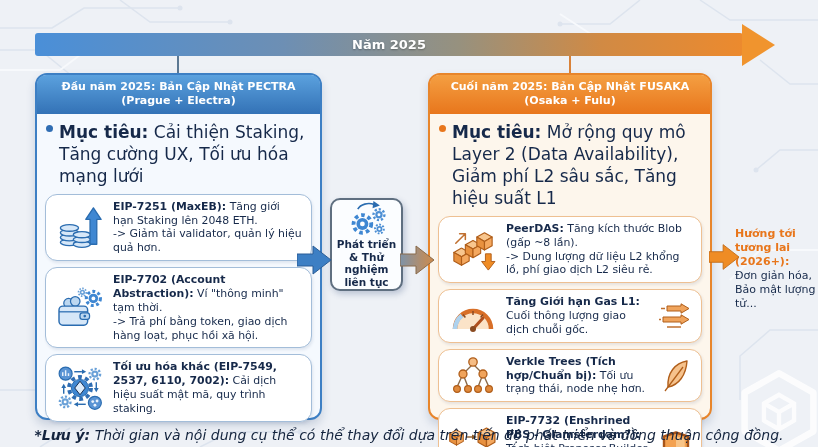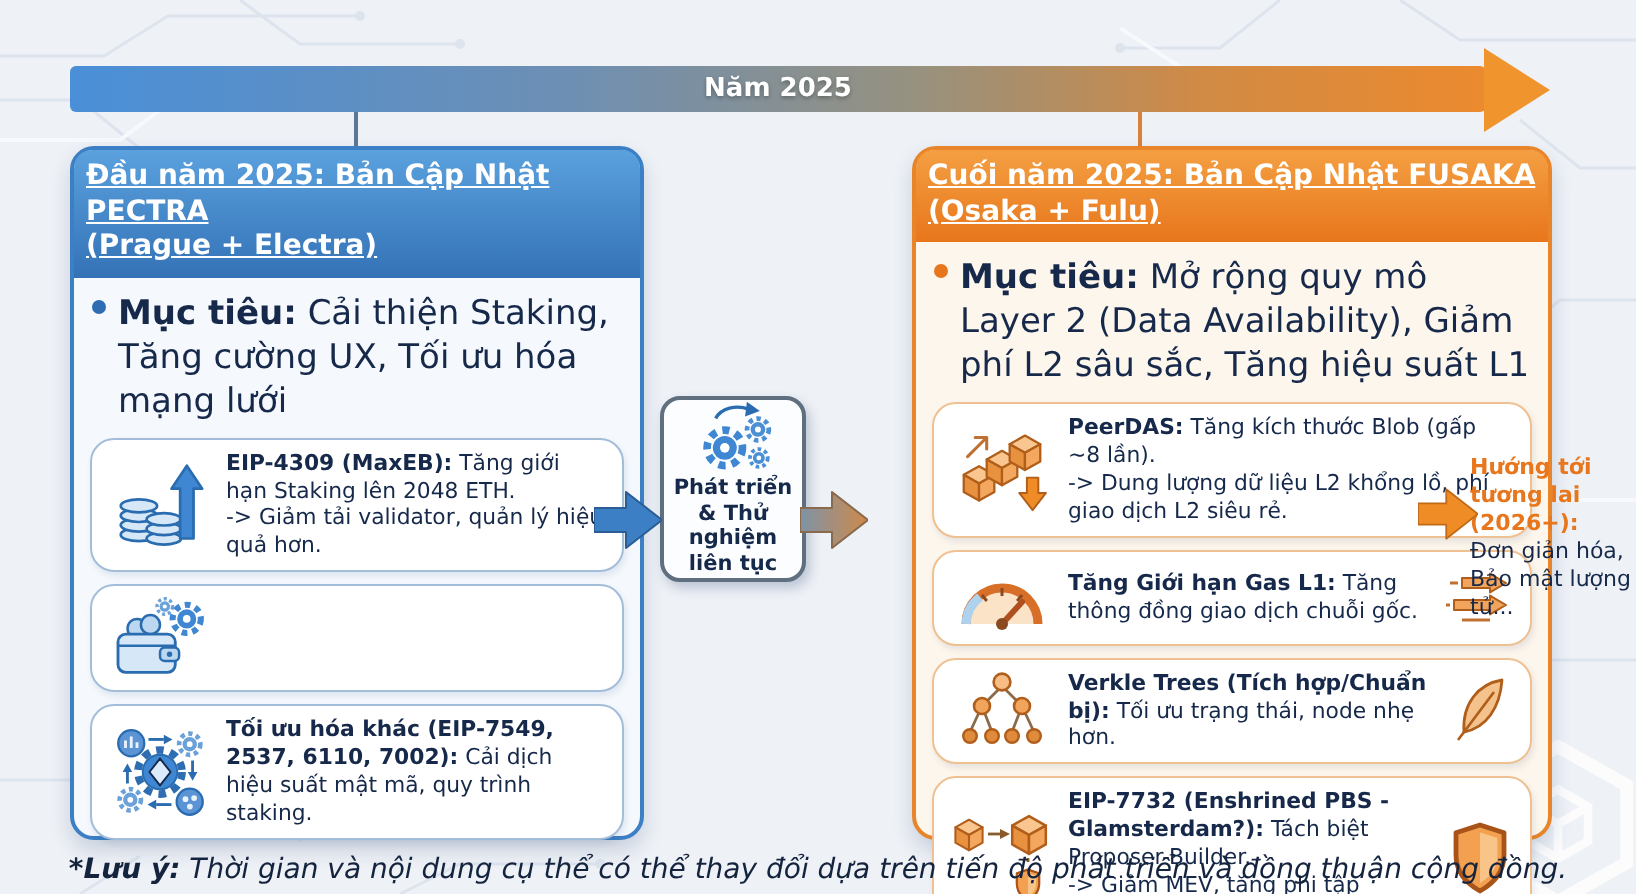--- a/index.html
+++ b/index.html
@@ -16,23 +16,23 @@
   .banner-label{color:#fff;font-weight:bold;font-size:13px;text-shadow:0 1px 2px rgba(0,0,0,.3);}
 
   .connector{position:absolute;top:56px;height:17px;width:2px;z-index:1;}
   .connector.l{left:177px;background:#5c7893;}
   .connector.r{left:569px;background:#d9823a;}
 
   
   .panel{position:absolute;top:73px;height:347px;border-radius:12px;z-index:2;
          box-shadow:0 5px 10px rgba(30,60,110,.18);display:flex;flex-direction:column;box-sizing:border-box;}
   .panel.left{left:35px;width:287px;background:#f5f9fe;border:2px solid #3d7fc4;}
-  .panel.right{left:428px;width:320px;background:#fdf6ec;border:2px solid #e8852b;margin-left:28px;}
-  .phead{border-radius:9px 9px 0 0;color:#fff;font-weight:bold;font-size:14px;text-align:left;
-         padding:5px 6px 6px;line-height:1.25;text-decoration:underline;}
+  .panel.right{left:428px;width:284px;background:#fdf6ec;border:2px solid #e8852b;}
+  .phead{border-radius:9px 9px 0 0;color:#fff;font-weight:bold;font-size:11px;text-align:center;
+         padding:5px 6px 6px;line-height:1.25;}
   .phead.blue{background:linear-gradient(180deg,#5ba1de,#3372b6);}
   .phead.orange{background:linear-gradient(180deg,#f49f42,#e8761c);}
   .goal{display:flex;gap:6px;padding:7px 9px 4px;font-size:17px;line-height:1.3;}
   .goal .dot{width:7px;height:7px;border-radius:50%;margin-top:4px;flex:none;}
   .panel.left .dot{background:#2f6db3;}
   .panel.right .dot{background:#e8761c;}
   .cards{display:flex;flex-direction:column;gap:6px;padding:3px 8px 8px;flex:1;justify-content:space-between;}
   .card{background:#fff;border-radius:12px;padding:5px 8px;display:flex;align-items:center;gap:7px;
         box-shadow:1px 2px 3px rgba(30,60,110,.10);}
   .panel.left .card{border:1.5px solid #a3bdd9;}
@@ -147,37 +147,41 @@
               <ellipse cx="13" cy="30" rx="9.5" ry="3.4"></ellipse>
                 <ellipse cx="13" cy="25" rx="9.5" ry="3.4"></ellipse>
               <ellipse cx="26" cy="42" rx="9" ry="3.2"></ellipse>
                 <ellipse cx="26" cy="37" rx="9" ry="3.2"></ellipse>
               <ellipse cx="26" cy="32" rx="9" ry="3.2"></ellipse>
             </g>
             <polygon points="38,4 46,16 41.5,16 41.5,42 34.5,42 34.5,16 30,16" fill="#3f87d2" stroke="#2a6cb0" stroke-width="1.4" stroke-linejoin="round"></polygon>
           </svg>
         </span>
         <span class="ctext">
-          <b>EIP-4309 (MaxEB):</b> <span>Tăng giới hạn Staking lên 2048 ETH.</span>
+          <b>EIP-7251 (MaxEB):</b> <span>Tăng giới hạn Staking lên 2048 ETH.</span>
           <span style="display:block">-&gt; Giảm tải validator, quản lý hiệu quả hơn.</span>
         </span>
       </div>
 
       <div class="card">
         <span class="icon-l">
           <svg width="46" height="42" viewBox="0 0 48 44">
             <circle cx="12" cy="17" r="5" fill="#bcd7f0" stroke="#2a6cb0" stroke-width="1.3"></circle>
             <circle cx="19" cy="15" r="5" fill="#bcd7f0" stroke="#2a6cb0" stroke-width="1.3"></circle>
             <use href="#gear" x="28" y="2" width="20" height="20" style="color:#3f87d2"></use>
             <use href="#gear" x="21" y="0" width="11" height="11" style="color:#6aa1d8"></use>
             <rect x="2" y="20" width="30" height="20" rx="4" fill="#d6e7f8" stroke="#2a6cb0" stroke-width="1.5"></rect>
             <path d="M2,26 h30" stroke="#2a6cb0" stroke-width="1.3"></path>
             <rect x="24" y="27" width="10" height="7" rx="2.5" fill="#bcd7f0" stroke="#2a6cb0" stroke-width="1.3"></rect>
             <circle cx="29" cy="30.5" r="1.4" fill="#2a6cb0"></circle>
           </svg>
+        </span>
+        <span class="ctext">
+          <b>EIP-7702 (Account Abstraction):</b> <span>Ví "thông minh" tạm thời.</span>
+          <span style="display:block">-&gt; Trả phí bằng token, giao dịch hàng loạt, phục hồi xã hội.</span>
         </span>
       </div>
 
       <div class="card">
         <span class="icon-l">
           <svg width="46" height="46" viewBox="0 0 48 48">
             <circle cx="9" cy="9" r="6.8" fill="#5a94d4" stroke="#2a6cb0" stroke-width="1.2"></circle>
             <path d="M6,11.5 v-4 M9,11.5 v-6 M12,11.5 v-3" stroke="#eaf2fb" stroke-width="1.5"></path>
             <use href="#gear" x="32" y="2" width="15" height="15" style="color:#6aa1d8"></use>
             <use href="#gear" x="1" y="31" width="15" height="15" style="color:#6aa1d8"></use>
@@ -258,21 +262,21 @@
         <span class="icon-l">
           <svg width="46" height="36" viewBox="0 0 46 36">
             <path d="M5,31 A18,18 0 0 1 41,31" fill="#fbe3c8" stroke="#d86f28" stroke-width="4.5"></path>
             <path d="M5,31 A18,18 0 0 1 12,17.5" fill="none" stroke="#aed2ee" stroke-width="4.5"></path>
             <path d="M23,13 v4 M33,16.5 l-2.4,3 M13,16.5 l2.4,3" stroke="#8a4a20" stroke-width="1.5"></path>
             <path d="M23,31 L33,20" stroke="#b0501e" stroke-width="3" stroke-linecap="round"></path>
             <circle cx="23" cy="31" r="3" fill="#8a4a20"></circle>
           </svg>
         </span>
         <span class="ctext">
-          <b>Tăng Giới hạn Gas L1:</b> <span>Tăng thông đồng giao dịch chuỗi gốc.</span>
+          <b>Tăng Giới hạn Gas L1:</b> <span>Cuối thông lượng giao dịch chuỗi gốc.</span>
           <span style="display:block"></span>
         </span>
         <span class="icon-r">
           <svg width="34" height="26" viewBox="0 0 34 26">
             <g fill="#f0a45c" stroke="#b05e1a" stroke-width="1" stroke-linejoin="round">
               <polygon points="8,3 22,3 22,0.8 30,5.5 22,10.2 22,8 8,8"></polygon>
               <polygon points="4,14 22,14 22,11.8 30,16.5 22,21.2 22,19 4,19"></polygon>
             </g>
             <path d="M2,5.5 h4 M0,16.5 h2 M8,24 h14" stroke="#c07030" stroke-width="1.6"></path>
           </svg>

